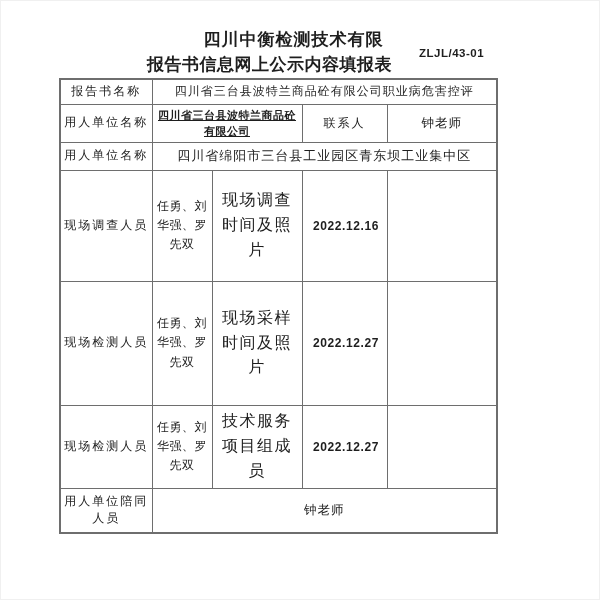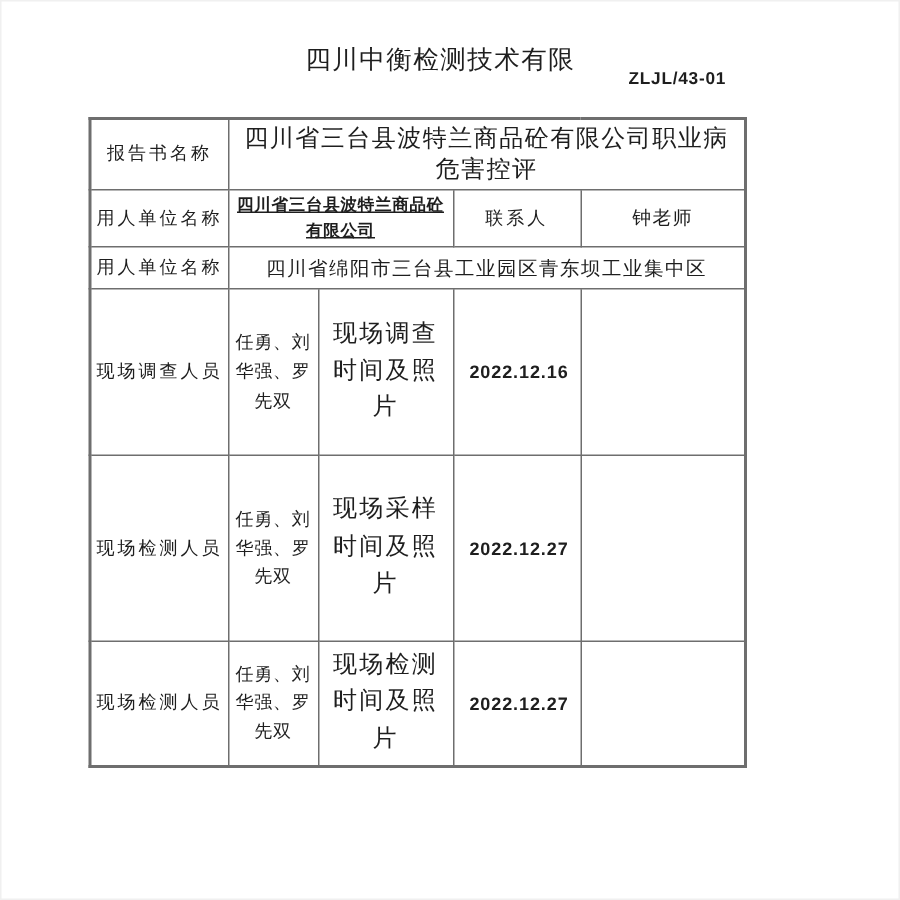--- a/index.html
+++ b/index.html
@@ -18,21 +18,21 @@
     box-shadow: inset 0 0 0 1px #f0f0f0;
   }
   
   .title-line1 {
     position: absolute;
     top: 28px;
     left: 60px;
     width: 437px;
     text-align: center;
     font-family: "Liberation Sans", sans-serif;
-    font-weight: 400;
+    font-weight: 700;
     font-size: 17px;
     letter-spacing: 1px;
     color: #1e1e1e;
     text-indent: 30px; 
     white-space: nowrap;
   }
   .title-line2 {
     position: absolute;
     top: 53px;
     left: 147px;
@@ -82,21 +82,21 @@
   tr.r8 { height: 45px; }
 
   .cell-label {
     font-family: "Liberation Serif", serif;
     font-size: 12px;
     letter-spacing: 2px;
     line-height: 1.45;
   }
   .cell-value-serif {
     font-family: Liberation Sans, sans-serif;
-    font-size: 16px;
+    font-size: 12px;
     letter-spacing: 1px;
   }
   .cell-company {
     font-family: "Liberation Sans", sans-serif;
     font-weight: 700;
     font-size: 11px;
     letter-spacing: 0.5px;
     line-height: 1.5;
     text-decoration: underline;
   }
@@ -150,20 +150,21 @@
     font-size: 12.5px;
     letter-spacing: 1px;
   }
 </style>
 </head>
 <body>
 
 <div id="page">
 
   <div class="title-line1">四川中衡检测技术有限</div>
+  <div class="title-line2">报告书信息网上公示内容填报表</div>
   <div class="doc-code">ZLJL/43-01</div>
 
   <table class="form">
     <colgroup>
       <col style="width:92px">
       <col style="width:60px">
       <col style="width:90px">
       <col style="width:85px">
       <col style="width:110px">
     </colgroup>
@@ -199,21 +200,25 @@
       <td class="cell-label">现场检测人员</td>
       <td class="cell-names">任勇、刘华强、罗先双</td>
       <td class="cell-timelabel">现场采样时间及照片</td>
       <td class="cell-date">2022.12.27</td>
       <td></td>
     </tr>
 
     <tr class="r7">
       <td class="cell-label">现场检测人员</td>
       <td class="cell-names">任勇、刘华强、罗先双</td>
-      <td class="cell-timelabel">现场检测时间及照片</td>
+      <td class="cell-timelabel">技术服务项目组成员</td>
       <td class="cell-date">2022.12.27</td>
       <td></td>
     </tr>
 
+    <tr class="r8">
+      <td class="cell-label">用人单位陪同人员</td>
+      <td colspan="4" class="cell-escort">钟老师</td>
+    </tr>
   </tbody>
     </table>
 
 </div>
 
 </body></html>

